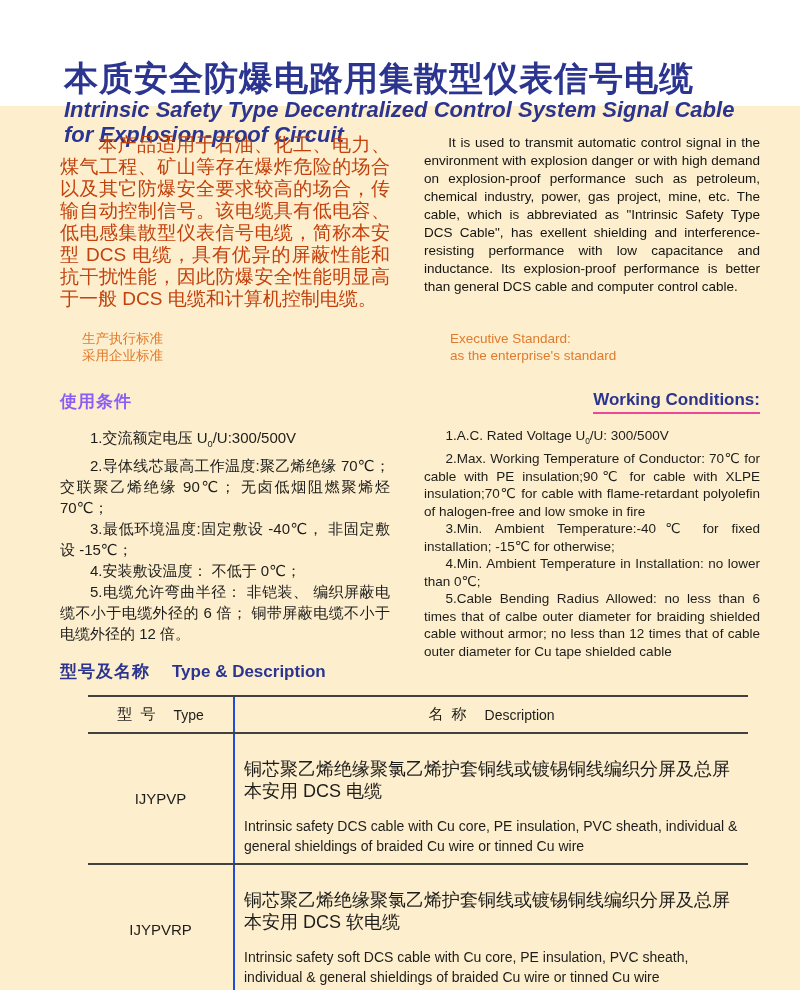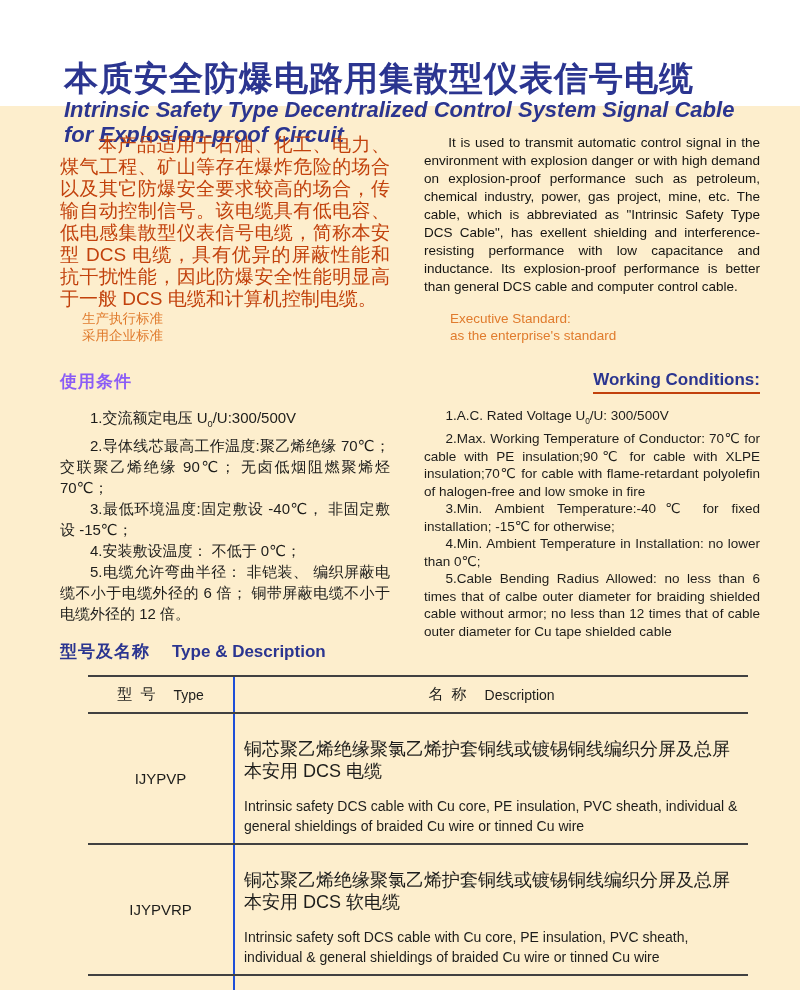--- a/index.html
+++ b/index.html
@@ -33,29 +33,29 @@
 
   .intro-zh {
     font-size:19px; line-height:22px; text-align:justify; text-indent:2em;
     color:#c2410c;
   }
   .intro-en {
     font-size:13.5px; line-height:18px; text-align:justify; text-indent:1.8em;
     color:#141412;
   }
 
-  .standards { }
+  .standards { margin-top:20px; }
   .std { color:#e07b2d; font-size:13.5px; line-height:17px; }
   .std-zh { padding-left:22px; }
   .std-en { padding-left:26px; }
 
   .wc-heads { margin-top:26px; }
   .wc-head-zh { font-size:17px; font-weight:bold; color:#8b5cf6; letter-spacing:1px; }
   .wc-head-en { font-size:17px; font-weight:bold; color:#2b3590; text-align:right; }
-  .wc-head-en span { border-bottom:2px solid #c2410c; padding-bottom:3px; }
+  .wc-head-en span { border-bottom:2px solid #ec4899; padding-bottom:3px; }
 
   .wc-lists { margin-top:14px; }
   .wc-zh p { font-size:15px; line-height:21px; text-align:justify; text-indent:2em; }
   .wc-en p { font-size:13.5px; line-height:17.5px; text-align:justify; text-indent:1.6em; }
   sub { font-size:62%; }
 
   .type-head { display:flex; align-items:baseline; }
   .type-head-zh { font-size:17px; font-weight:bold; color:#2b3590; letter-spacing:1px; }
   .type-head-en { font-size:17px; font-weight:bold; color:#2b3590; margin-left:22px; }
 

